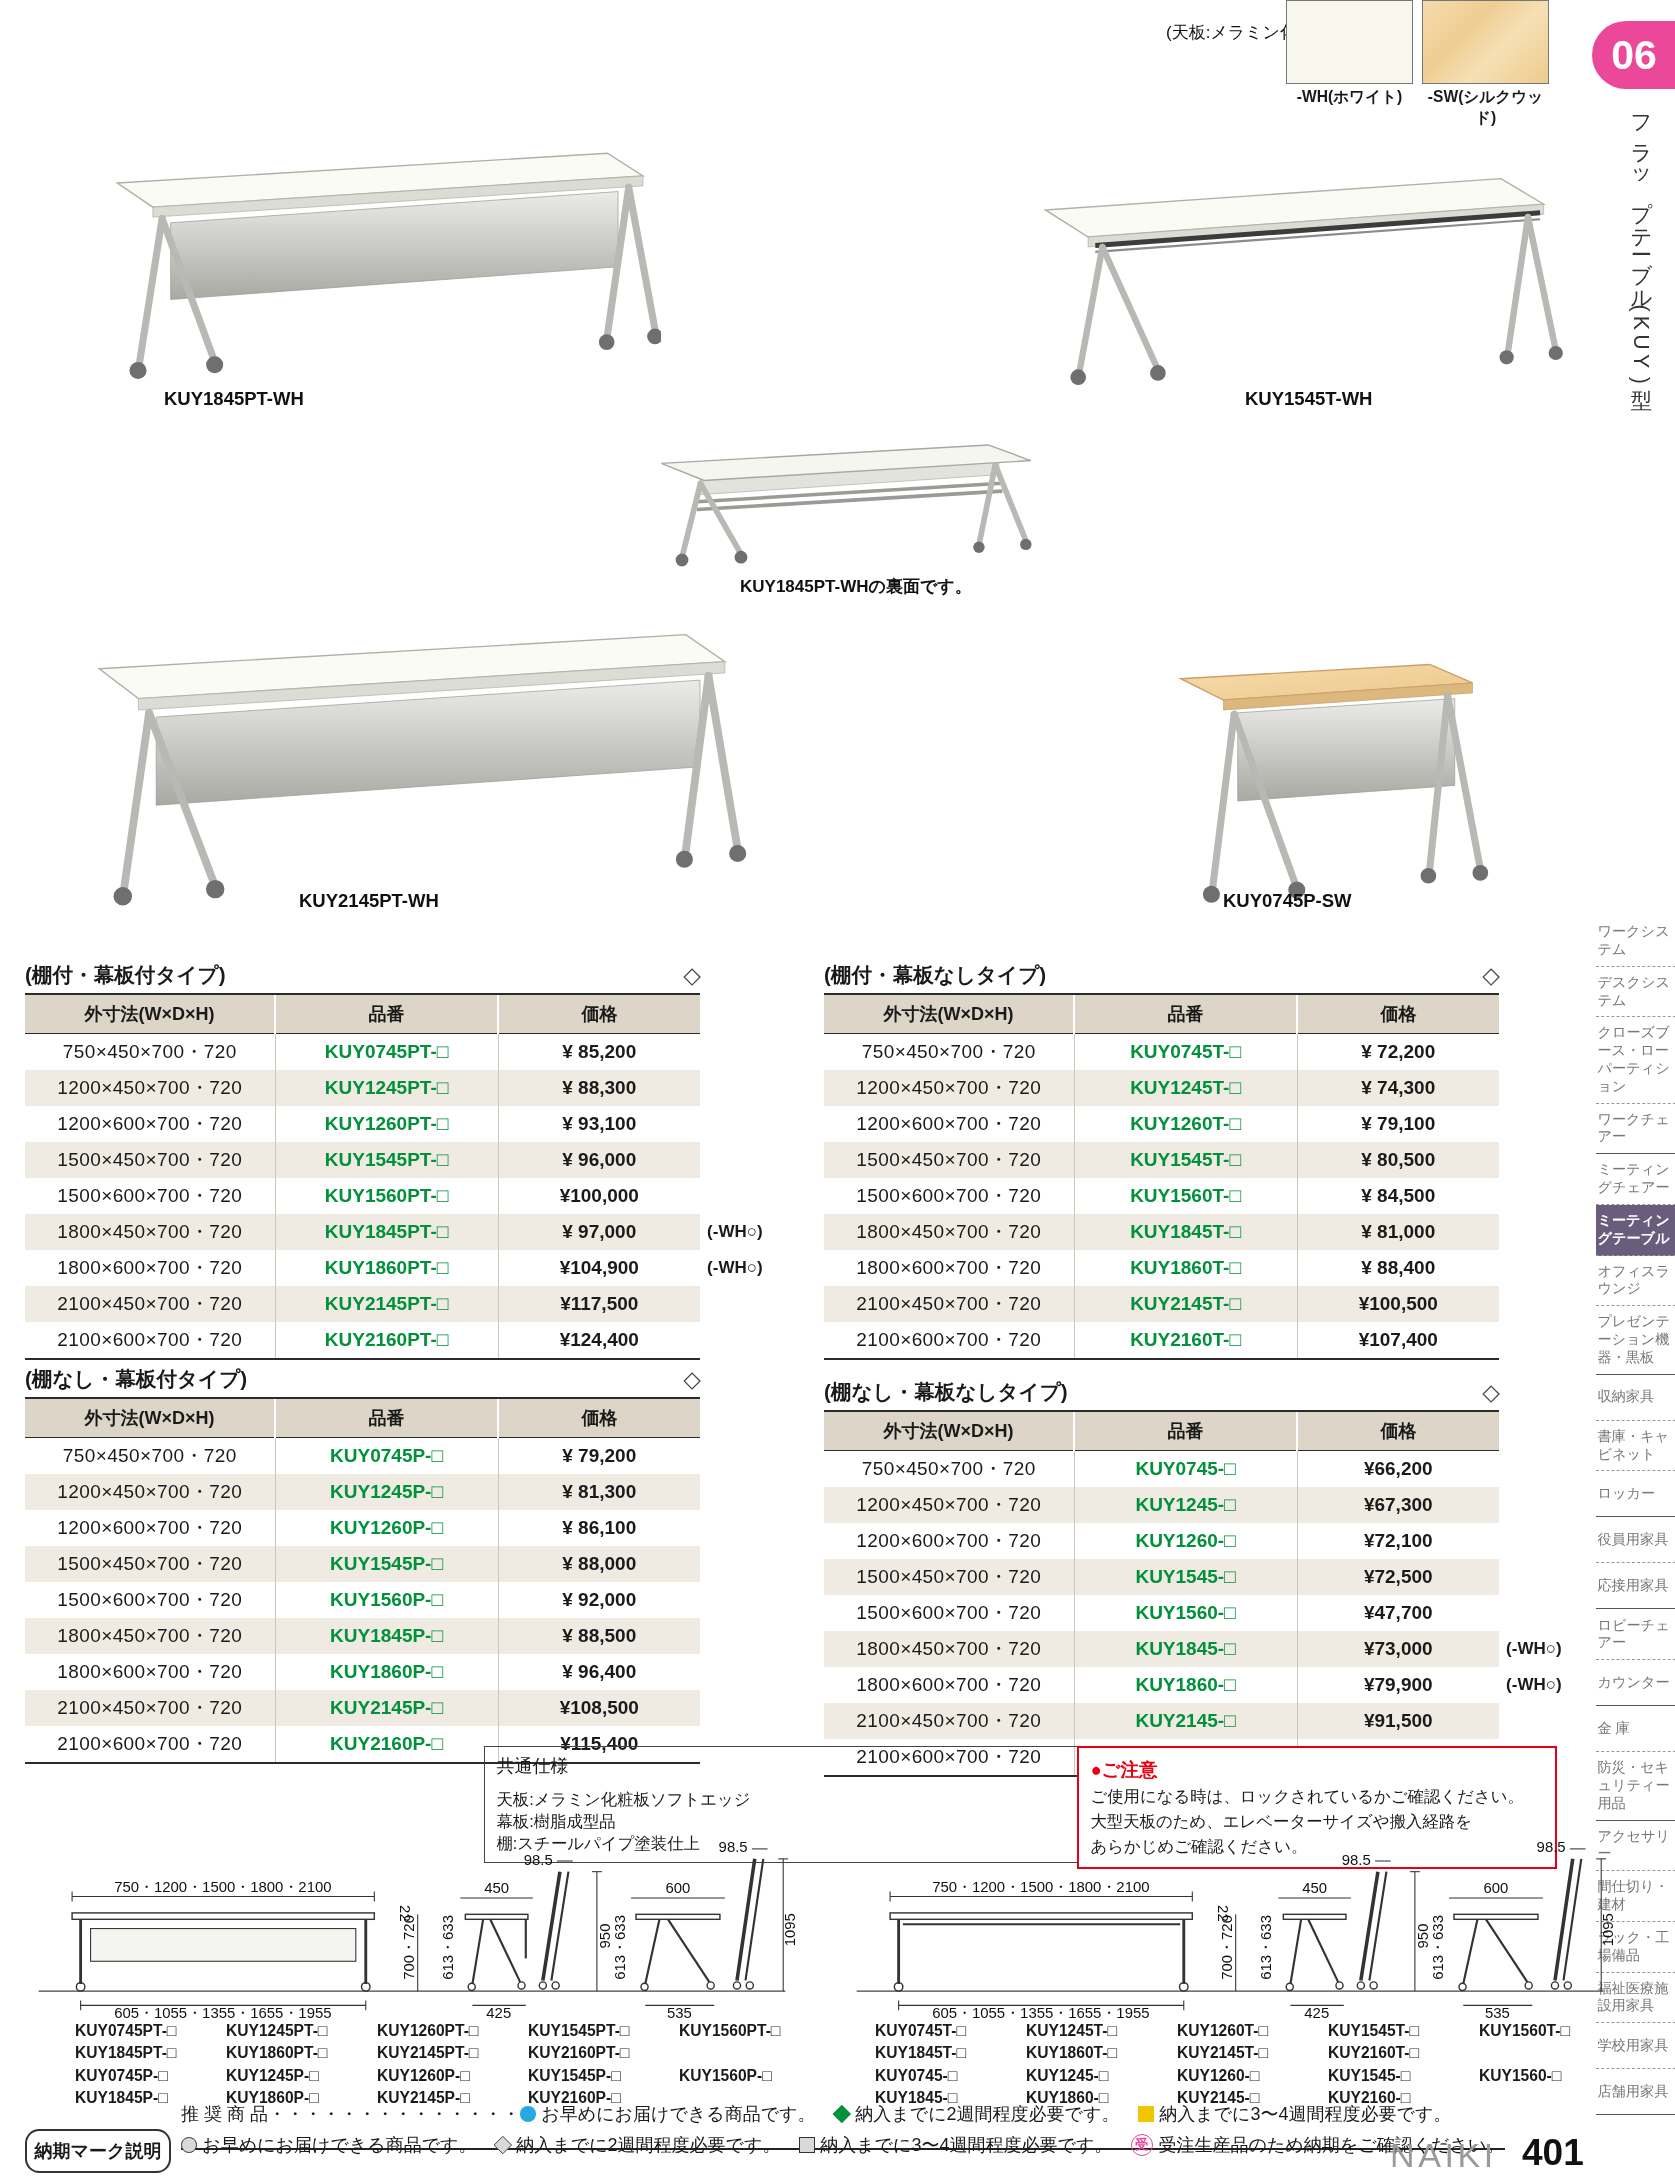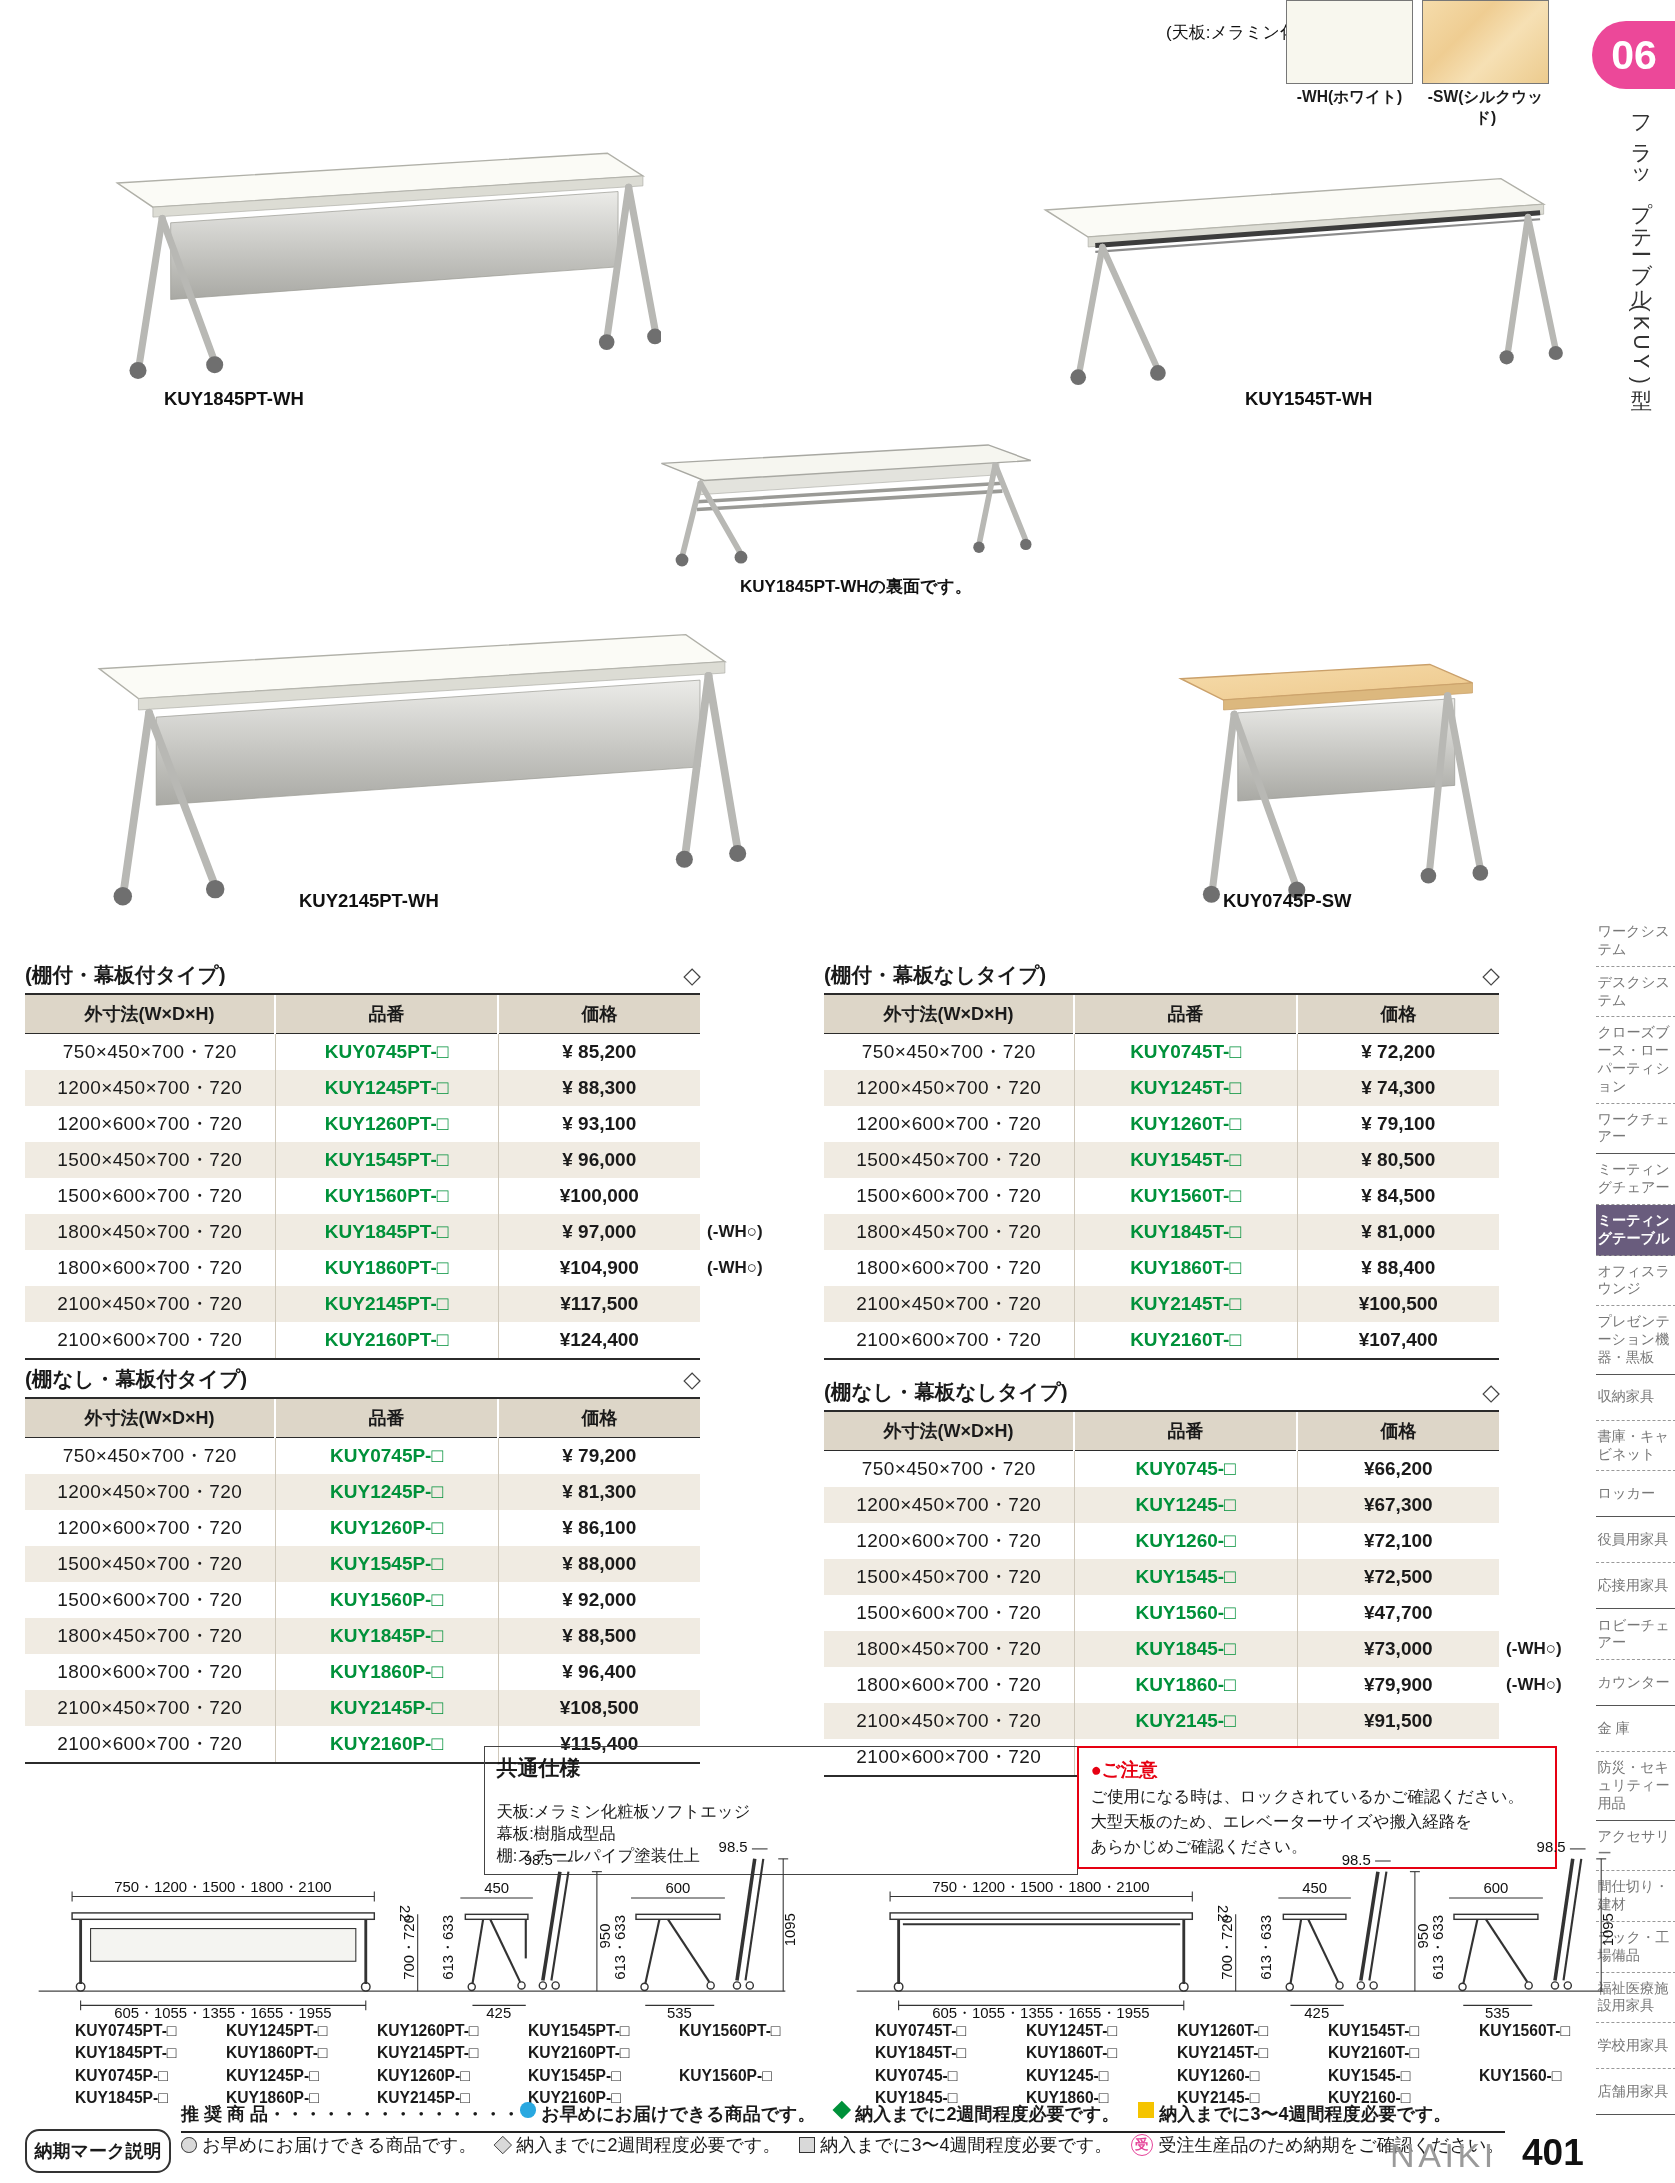--- a/index.html
+++ b/index.html
@@ -45,35 +45,35 @@
   table.price td { height:34px; font-size:19px; text-align:center; }
   table.price td.dim { letter-spacing:0.4px; }
   table.price td.part { color:#00913a; font-weight:bold; }
   table.price td.price { font-weight:bold; }
   table.price td + td:not(.note) { border-left:0.7px solid #cfc8ba; }
   table.price tbody tr:nth-of-type(even) td:not(.note) { background:#f0ebe2; }
   table.price tbody tr:last-of-type td:not(.note) { border-bottom:2.1px solid #2b2b2b; }
 
   
   .spec-box { box-sizing:border-box; width:594px; border:1.4px solid #444; padding:7.1px 11.4px; }
-  .spec-title { font-size:21px; font-weight:bold; margin-bottom:18px; }
+  .spec-title { font-size:18px; font-weight:normal; margin-bottom:10px; }
   .spec-line { font-size:16.4px; line-height:1.35; }
   .notice-box { box-sizing:border-box; width:480px; border:2.1px solid #e60012; padding:8.5px 11.4px; background:#fff; }
   .notice-title { color:#e60012; font-size:18.5px; font-weight:bold; margin-bottom:2.8px; }
   .notice-line { font-size:16.4px; line-height:1.5; }
 
   
   .diag text { font-family:"Liberation Sans","DejaVu Sans",sans-serif; font-size:21px; fill:#111; }
   .model-grid { display:grid; grid-template-columns:repeat(5,151px); row-gap:4.3px; font-size:15.6px; font-weight:bold; }
 
   
   .legend-box { box-sizing:border-box; width:146px; height:44px; border:2.1px solid #333; border-radius:14.2px;
     display:flex; align-items:center; justify-content:center; font-size:18px; font-weight:bold; }
-  .legend-top { width:1324px; border-bottom:2.1px solid #222; padding-bottom:5px;
-    font-size:18px; font-weight:bold; display:flex; align-items:flex-start; }
+  .legend-top { width:1324px; border-bottom:2.1px solid #222; padding-bottom:22px;
+    font-size:18px; font-weight:normal; display:flex; align-items:center; }
   .legend-mid, .legend-note { font-size:18px; display:flex; align-items:center; }
   .legend-note { font-size:16.4px; }
   .mk { display:inline-block; width:15.6px; height:15.6px; margin:0 5.7px 0 18.5px; flex:none; }
   .mk.first { margin-left:0; }
   .mk.circle { border-radius:50%; }
   .mk.blue { background:#29a8e0; }
   .mk.diamond { transform:rotate(45deg) scale(0.82); }
   .mk.green { background:#00913a; }
   .mk.yellow { background:#f5c400; }
   .mk.gray { background:#d9d9d9; border:1.4px solid #333; box-sizing:border-box; }

